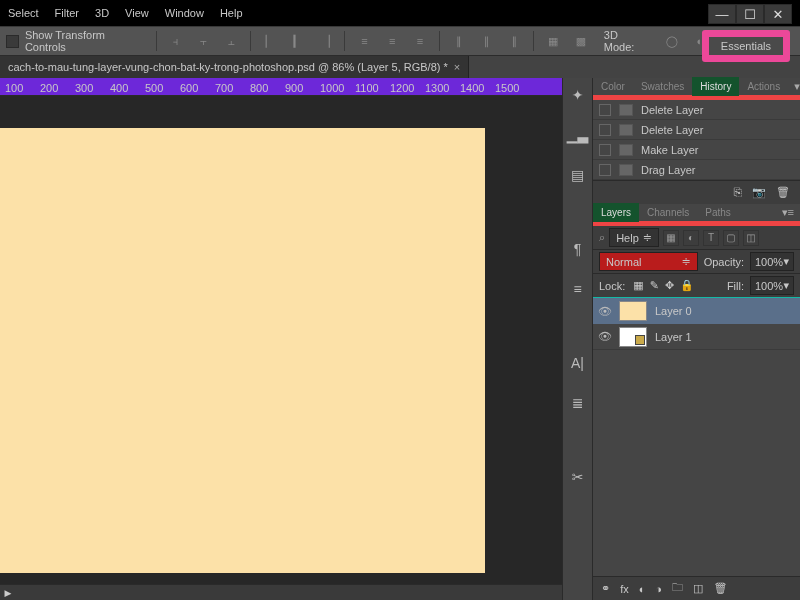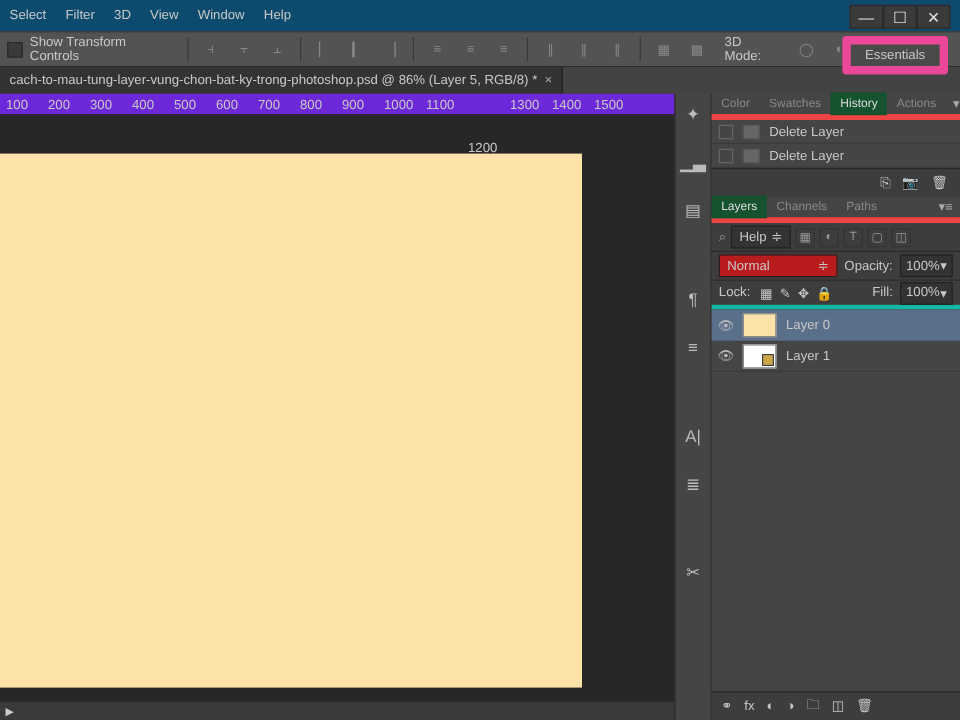--- a/index.html
+++ b/index.html
@@ -1,19 +1,19 @@
 <!DOCTYPE html>
 <html><head>
 <meta charset="utf-8">
 <style>
 * { margin: 0; padding: 0; box-sizing: border-box; font-family: Tahoma, Arial, sans-serif; font-size: 11px; color: #c8c8c8; }
 body { background: #535353; width: 800px; height: 600px; overflow: hidden; position: relative; }
 
 
-.menu-bar { height: 26px; background: #0c4a6e; display: flex; align-items: center; padding: 0 8px; gap: 16px; }
+.menu-bar { height: 26px; background: #000000; display: flex; align-items: center; padding: 0 8px; gap: 16px; }
 .menu-bar span { cursor: default; }
 .window-controls { position: absolute; top: 4px; right: 8px; display: flex; gap: 0; }
 .wc-btn { width: 28px; height: 20px; background: #3a3a3a; border: 1px solid #2a2a2a; display: flex; align-items: center; justify-content: center; font-size: 13px; color: #ddd; }
 
 
 .options-bar { height: 30px; background: #535353; border-top: 1px solid #383838; border-bottom: 1px solid #2b2b2b; display: flex; align-items: center; padding: 0 6px; gap: 6px; }
 .checkbox { width: 13px; height: 13px; background: #3a3a3a; border: 1px solid #2a2a2a; }
 .icon-btn { width: 22px; height: 20px; border: 1px solid transparent; display: flex; align-items: center; justify-content: center; color: #888; }
 .sep { width: 1px; height: 20px; background: #3a3a3a; margin: 0 2px; }
 .mode-label { margin-left: 6px; margin-right: 4px; }
@@ -53,21 +53,21 @@
 .history-footer { height: 24px; background: #3d3d3d; border-top: 1px solid #2a2a2a; display:flex; justify-content:flex-end; align-items:center; gap:10px; padding-right:10px; color:#aaa; }
 
 .layers-panel { flex:1; display:flex; flex-direction:column; }
 .layer-filter-row { height:24px; background:#3d3d3d; display:flex; align-items:center; padding:0 6px; gap:4px; border-bottom:1px solid #2a2a2a; }
 .kind-dd { background:#333; border:1px solid #222; padding:2px 6px; font-size:10px; display:flex; align-items:center; gap:4px; }
 .fi { width:16px; height:16px; border:1px solid #333; display:flex; align-items:center; justify-content:center; color:#999; font-size:10px; }
 
 .blend-row { height:24px; background:#3d3d3d; display:flex; align-items:center; padding:0 6px; gap:6px; border-bottom:1px solid #2a2a2a; justify-content:space-between; }
 .blend-dd { background:#b91c1c; border:1px solid #222; padding:2px 6px; font-size:10px; flex:1; display:flex; align-items:center; justify-content:space-between; }
 .opacity-field { background:#333; border:1px solid #222; padding:2px 4px; font-size:10px; width:44px; display:flex; align-items:center; justify-content:space-between; }
-.lock-row { height:24px; background:#3d3d3d; display:flex; align-items:center; padding:0 6px; gap:6px; border-bottom:4px solid #14b8a6; }
+.lock-row { height:24px; background:#3d3d3d; display:flex; align-items:center; padding:0 6px; gap:6px; border-bottom:1px solid #14b8a6; }
 .lock-row .label { margin-right:2px; }
 .lock-icons { display:flex; gap:6px; color:#999; }
 
 .layer-list { flex:1; background:#454545; }
 .layer-row { height:26px; display:flex; align-items:center; padding:0 6px; gap:8px; }
 .layer-row.selected { background:#5a6f8a; }
 .layer-row:not(.selected) { background:#454545; border-bottom: 1px solid #3a3a3a; }
 .eye { width:12px; height:12px; color:#bbb; display:flex; align-items:center; justify-content:center; }
 .layer-thumb { width:28px; height:20px; border:1px solid #888; background:#fce1a8; }
 .layer-thumb.white { background:#fff; position:relative; }
@@ -137,21 +137,21 @@
         <span class="tick" style="left: 40px;">200</span>
         <span class="tick" style="left: 75px;">300</span>
         <span class="tick" style="left: 110px;">400</span>
         <span class="tick" style="left: 145px;">500</span>
         <span class="tick" style="left: 180px;">600</span>
         <span class="tick" style="left: 215px;">700</span>
         <span class="tick" style="left: 250px;">800</span>
         <span class="tick" style="left: 285px;">900</span>
         <span class="tick" style="left: 320px;">1000</span>
         <span class="tick" style="left: 355px;">1100</span>
-        <span class="tick" style="left: 390px; margin-top: 36px;">1200</span>
+        <span class="tick" style="left: 390px;">1200</span>
         <span class="tick" style="left: 425px;">1300</span>
         <span class="tick" style="left: 460px;">1400</span>
         <span class="tick" style="left: 495px;">1500</span>
       </div>
     <div class="doc-canvas"></div>
     <div class="scroll-area">
       <div class="scroll-btn">▶</div>
     </div>
   </div>
 
@@ -182,20 +182,30 @@
         <div class="history-row">
           <div class="hbox"></div>
           <div class="hicon"></div>
           <span>Delete Layer</span>
         </div>
         <div class="history-row">
           <div class="hbox"></div>
           <div class="hicon"></div>
           <span>Delete Layer</span>
         </div>
+        <div class="history-row">
+          <div class="hbox"></div>
+          <div class="hicon"></div>
+          <span>Make Layer</span>
+        </div>
+        <div class="history-row">
+          <div class="hbox"></div>
+          <div class="hicon"></div>
+          <span>Drag Layer</span>
+        </div>
       </div>
     <div class="history-footer">
       <span>⎘</span>
       <span>📷</span>
       <span>🗑</span>
     </div>
 
     <div class="panel-tabs">
       <div class="panel-tab active">Layers</div>
       <div class="panel-tab">Channels</div>

